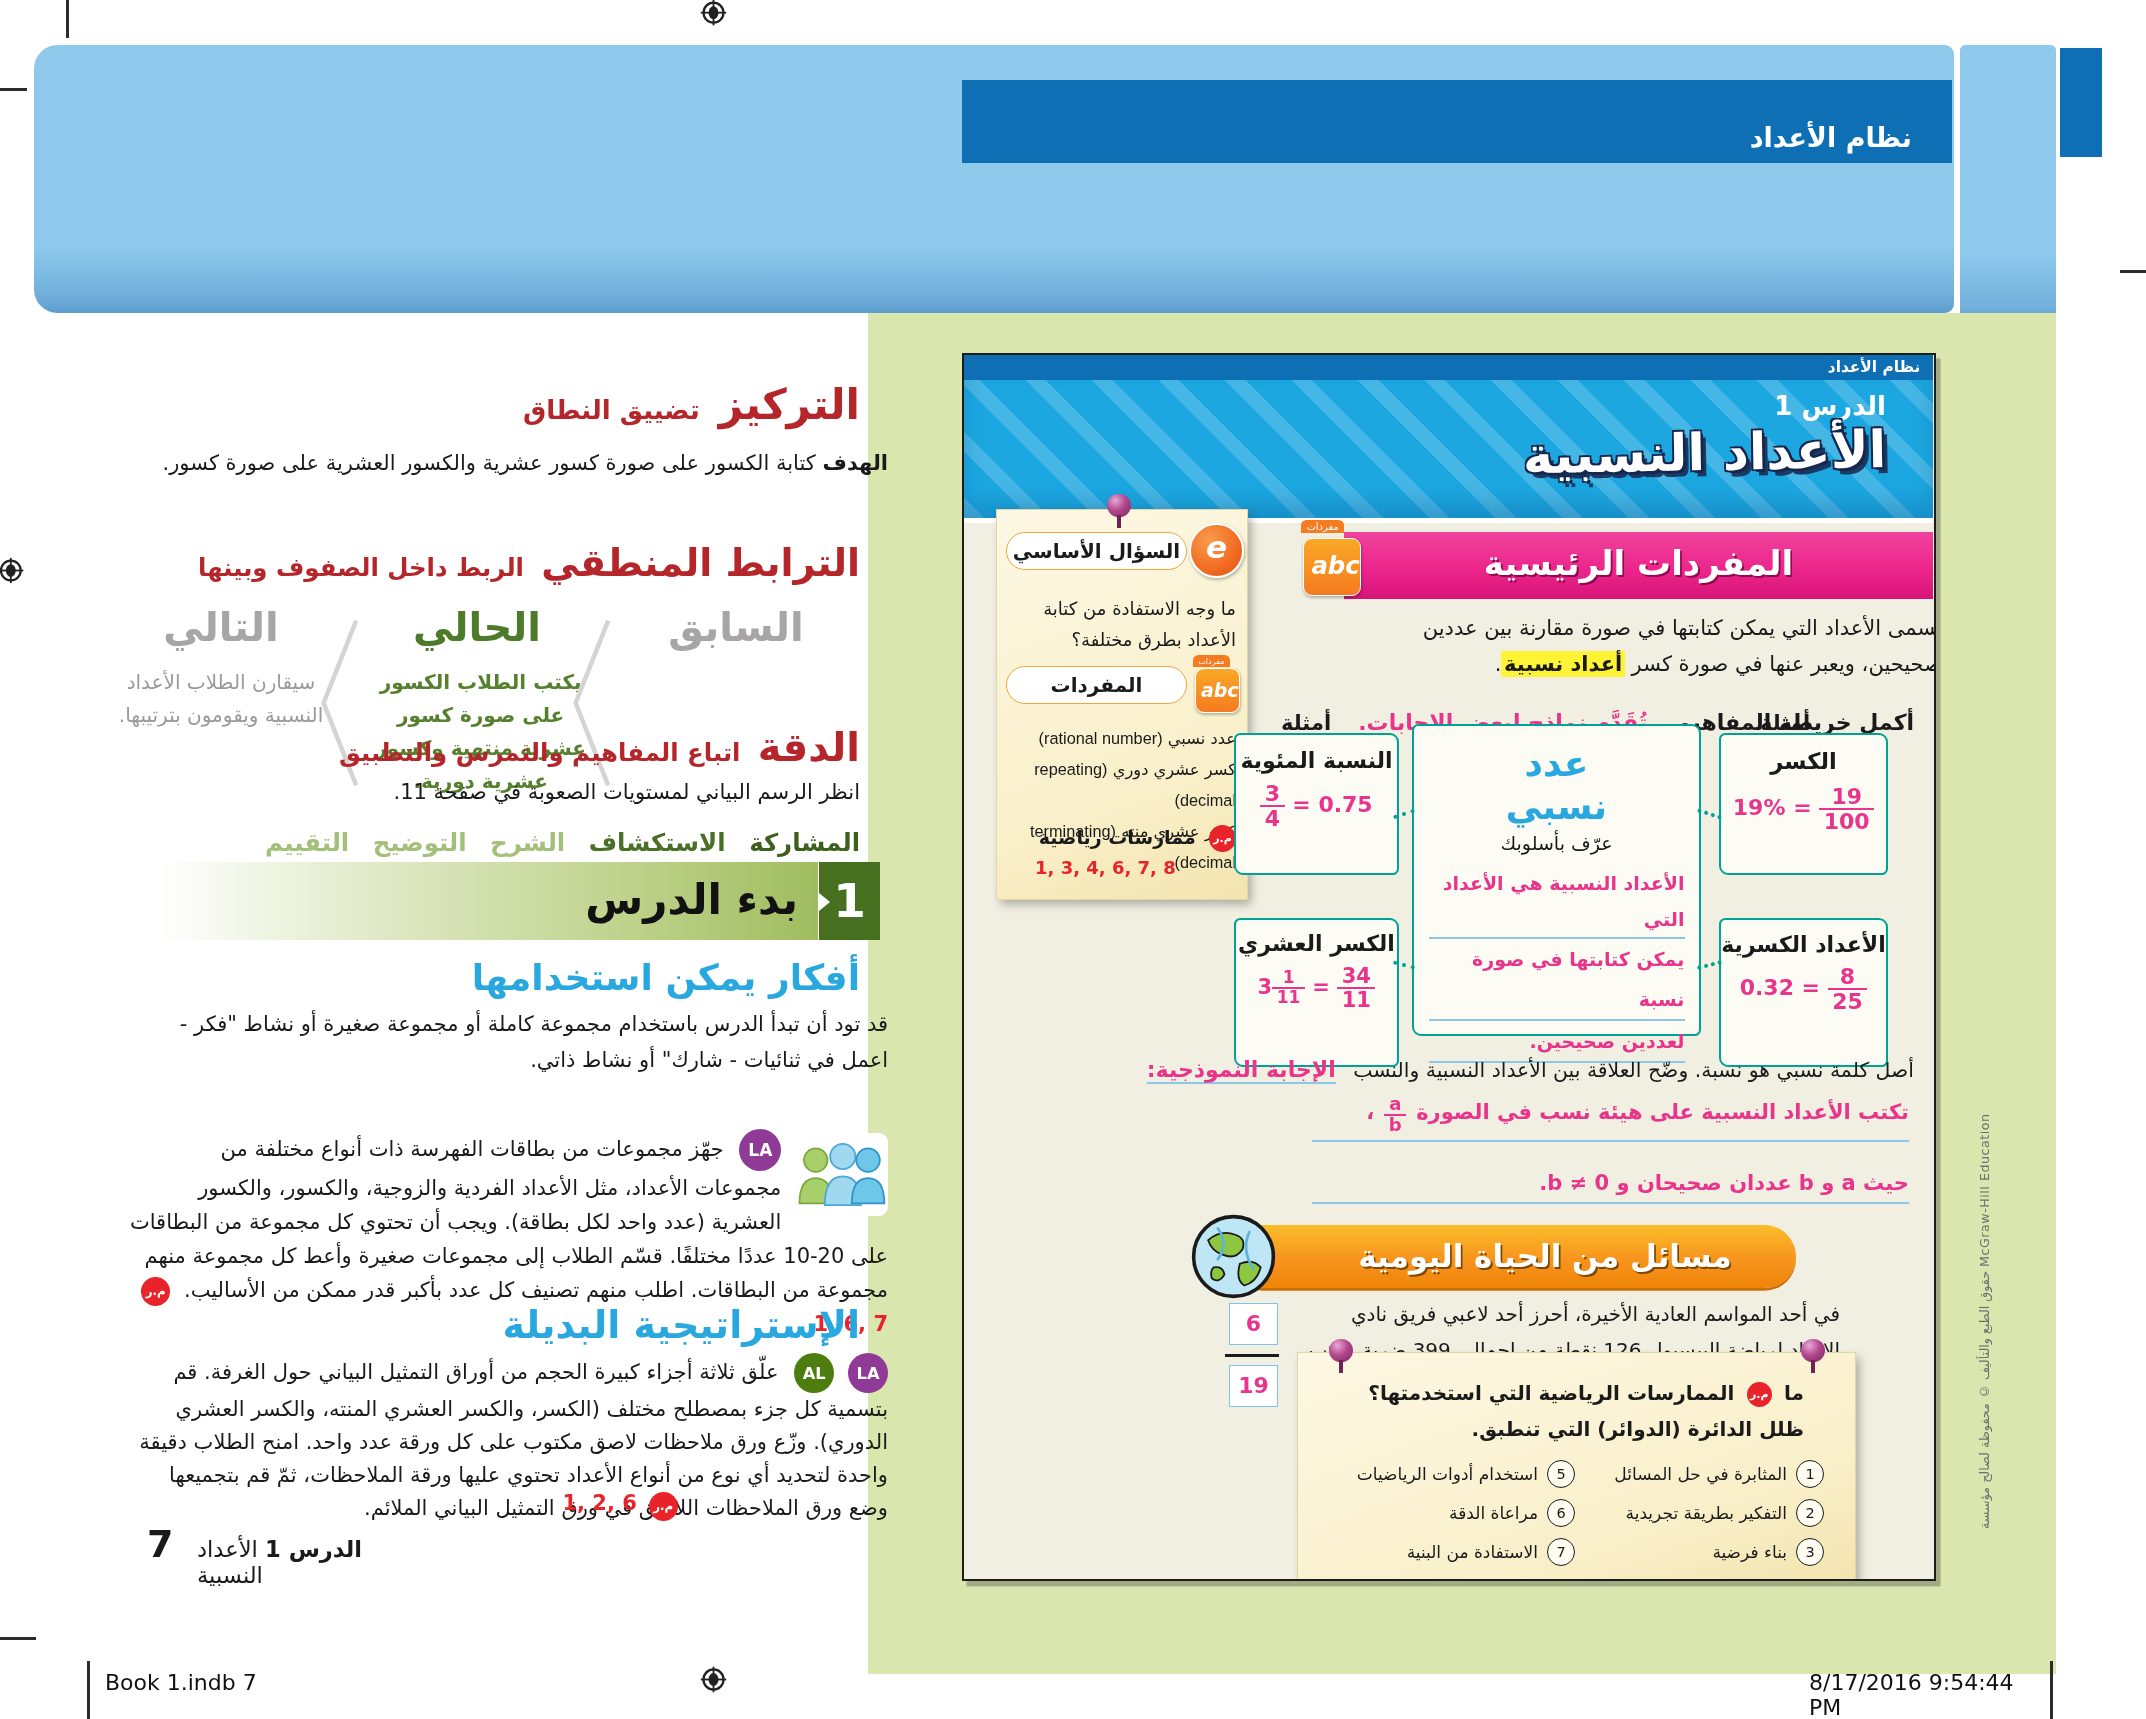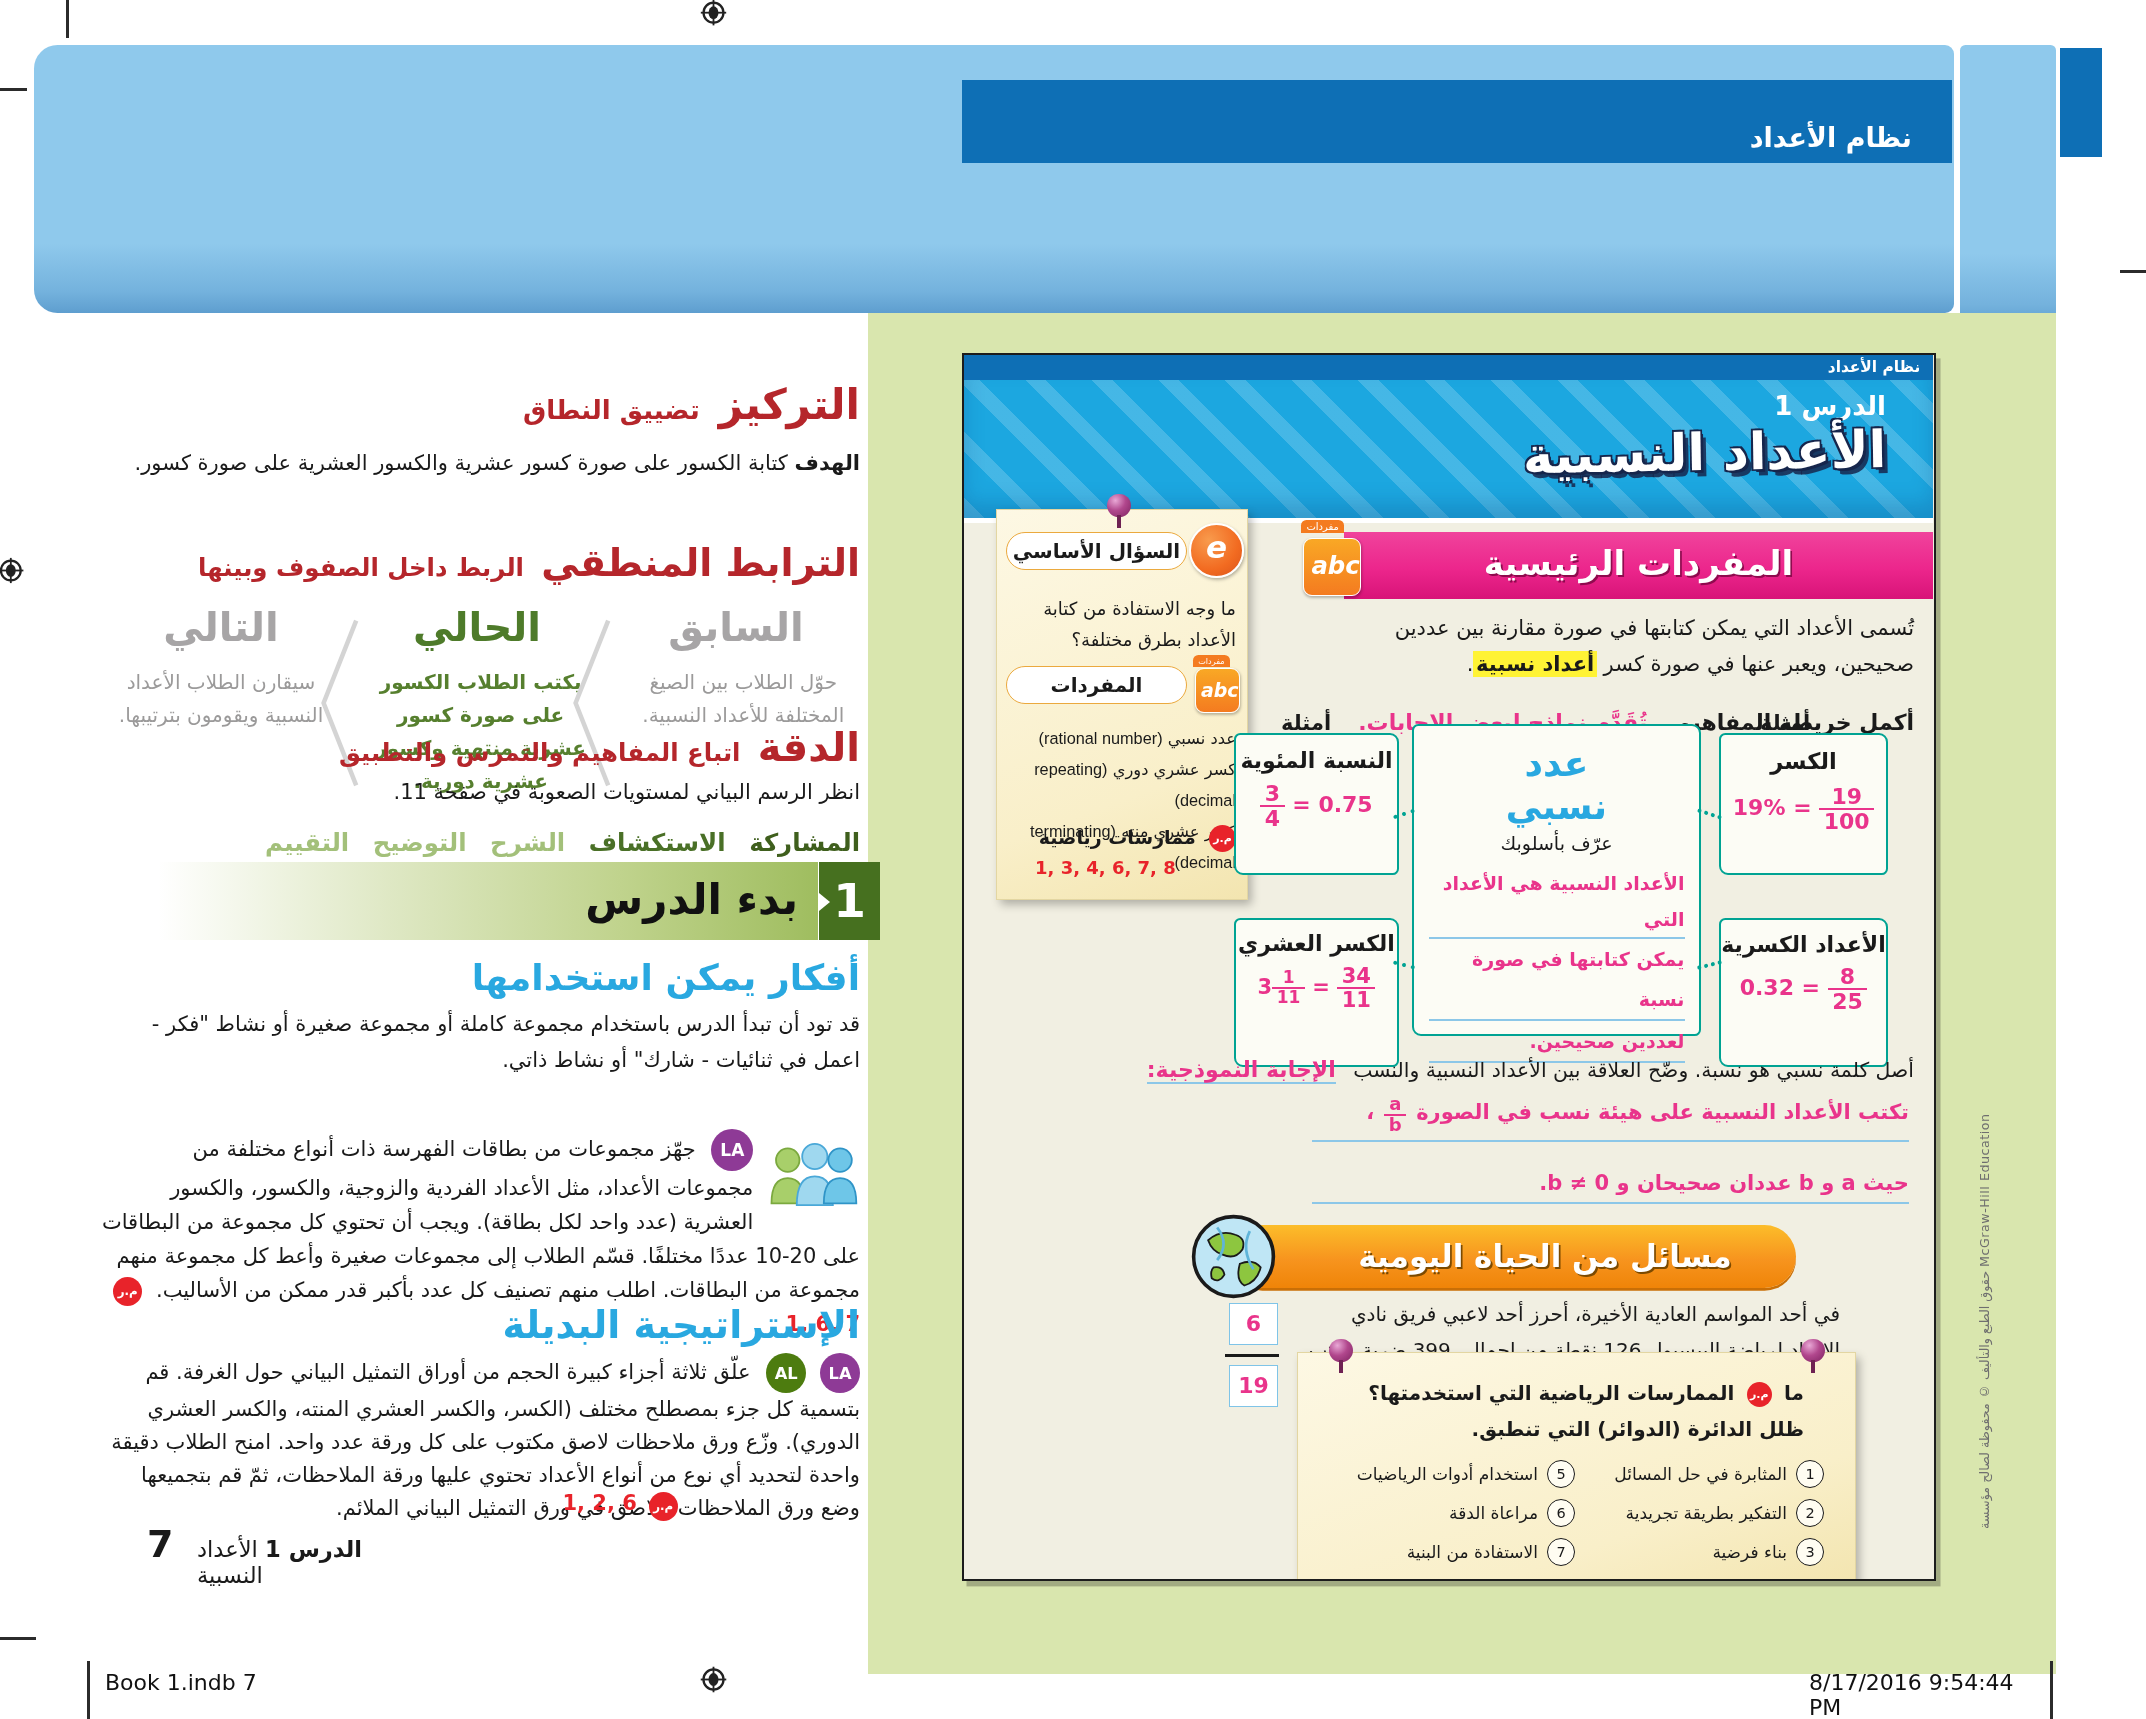--- a/index.html
+++ b/index.html
@@ -47,21 +47,21 @@
   .orangebanner .t{color:#fff;font-weight:bold;text-shadow:1.8px 1.8px 0 #7c4a00;}
   .ansbox{background:#fff;border:1.8px solid #7fc4e8;}
   .numcirc{display:inline-flex;align-items:center;justify-content:center;width:26px;height:26px;
            border:1.8px solid #1a1a1a;border-radius:50%;background:#fffdf2;font-size:14.5px;flex:none;}
   .mprow{display:flex;direction:rtl;align-items:center;gap:9px;}
   
   .redh{color:#b5262b;font-weight:bold;}
   .blueh{color:#29a8e0;font-weight:bold;}
   .grayh{color:#a7a5a6;font-weight:bold;}
   .greenh{color:#4e7b2a;font-weight:bold;}
-  .body{font-size:21px;line-height:36px;}
+  .body{font-size:21px;line-height:36px;margin-left:28px;}
   .badge{display:inline-flex;align-items:center;justify-content:center;border-radius:50%;
          color:#fff;font-weight:bold;vertical-align:middle;}
   .la{background:#8e3a96;}
   .al{background:#4d7c0f;}
   .mp{background:#e8232a;}
   .mpnums{color:#e8232a;font-weight:bold;direction:ltr;unicode-bidi:bidi-override;}
   .greenband{background:linear-gradient(to right,rgba(196,213,148,0) 0%,rgba(196,213,148,.55) 35%,#c0d38d 70%,#9fbd5f 100%);}
   .onebox{background:#46701f;color:#fff;font-weight:bold;}
   .onebox:before{content:"";position:absolute;left:0;top:31px;border-left:11px solid #fff;
                  border-top:9px solid transparent;border-bottom:9px solid transparent;}
@@ -287,21 +287,20 @@
     <span style="font-weight:bold">الهدف</span><span> كتابة الكسور على صورة كسور عشرية والكسور العشرية على صورة كسور.</span>
   </div>
 
   <div class="abs rtl" style="left:100px;top:541px;width:760px">
     <span class="redh" style="font-size:38px">الترابط المنطقي</span>
     <span class="redh" style="font-size:24.4px;margin-right:12.7px">الربط داخل الصفوف وبينها</span>
   </div>
 
   <div class="abs rtl" style="left:612px;top:604px;width:248px">
     <div class="grayh ctr" style="font-size:40px">السابق</div>
-    <div class="ctr" style="color:#9b9a9a;font-size:20px;line-height:33px;padding:16.3px 9px 0 23.5px">حوّل الطلاب بين الصيغ المختلفة للأعداد النسبية.</div>
   </div>
   <div class="abs rtl" style="left:355px;top:604px;width:244px">
     <div class="greenh ctr" style="font-size:40px">الحالي</div>
     <div class="ctr" style="color:#567f2e;font-weight:bold;font-size:20px;line-height:33px;padding:16.3px 12.7px 0 20px">يكتب الطلاب الكسور على صورة كسور عشرية منتهية وكسور عشرية دورية.</div>
   </div>
   <div class="abs rtl" style="left:100px;top:604px;width:242px">
     <div class="grayh ctr" style="font-size:40px">التالي</div>
     <div class="ctr" style="color:#9b9a9a;font-size:20px;line-height:33px;padding:16.3px 14.5px 0 14.5px">سيقارن الطلاب الأعداد النسبية ويقومون بترتيبها.</div>
   </div>
   <svg class="abs" style="left:570px;top:617px" width="42" height="172" viewBox="0 0 46 190">

